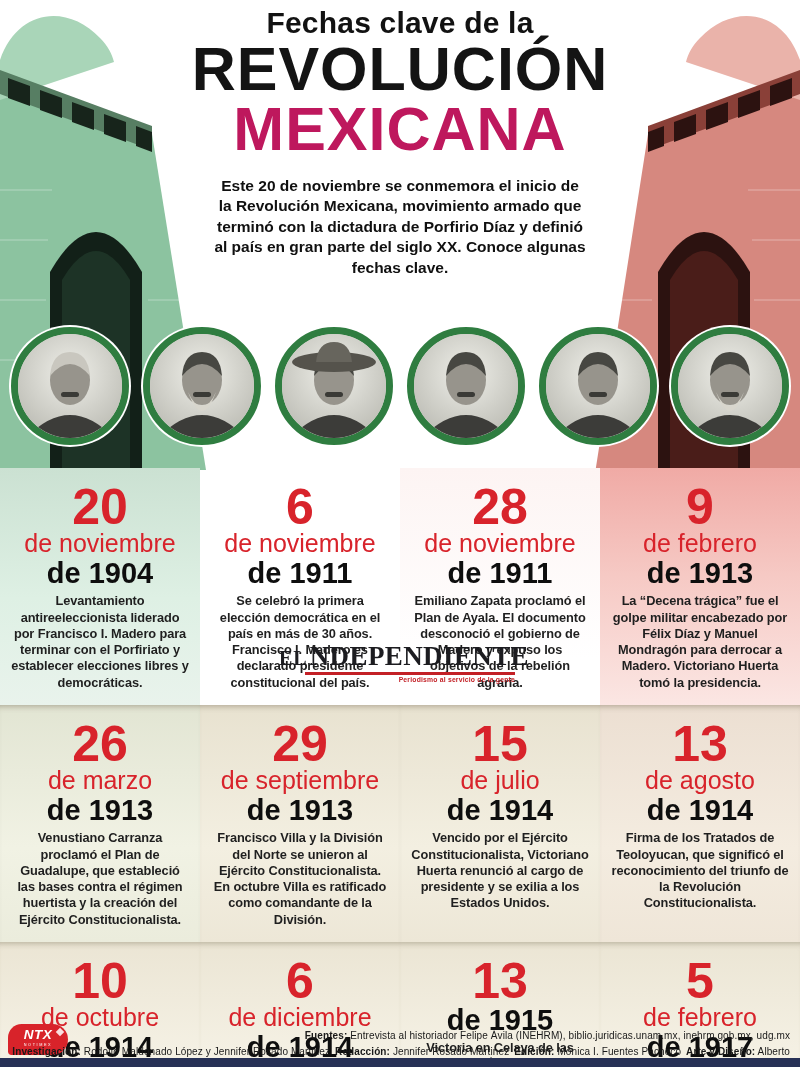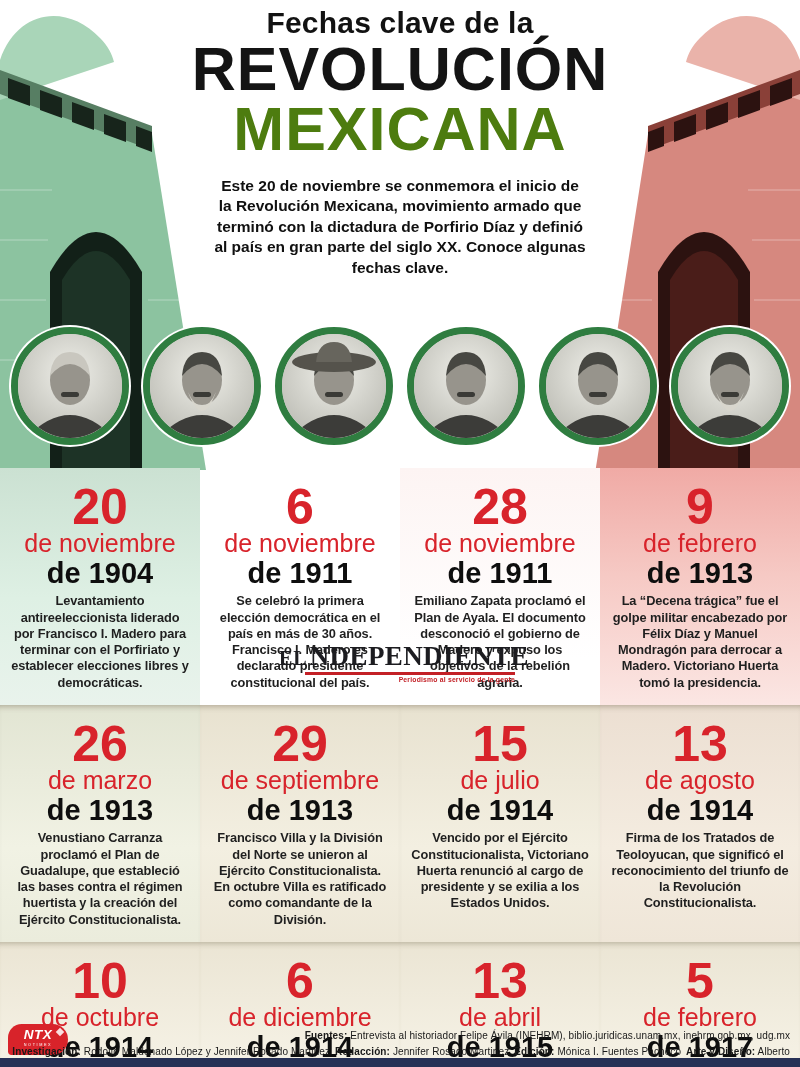--- a/index.html
+++ b/index.html
@@ -10,21 +10,21 @@
   }
   
   .monument { position:absolute; top:0; z-index:1; }
   .monument.left { left:0; }
   .monument.right { right:0; }
 
   
   .header { position:absolute; top:6px; left:0; width:800px; text-align:center; z-index:3; }
   .kicker { font-size:30px; font-weight:700; color:#121212; letter-spacing:0.2px; }
   .title-main { font-size:61px; font-weight:700; color:#141414; line-height:0.98; letter-spacing:1px; }
-  .title-sub  { font-size:61px; font-weight:700; color:#4d7c0f; line-height:0.98; letter-spacing:1px; }
+  .title-sub  { font-size:61px; font-weight:700; color:#be185d; line-height:0.98; letter-spacing:1px; }
   .intro {
     margin:16px auto 0; width:372px;
     font-size:15.5px; font-weight:700; color:#101010; line-height:1.33;
   }
 
   
   .portraits { position:absolute; top:327px; left:11px; width:778px; display:flex; justify-content:space-between; z-index:4; }
   .portrait {
     width:104px; height:104px; border-radius:50%;
     border:7px solid #2f7d40; box-shadow:0 0 0 2px #ffffff;
@@ -332,21 +332,20 @@
 
   <div class="cell r2 c1">
     <div class="day">6</div>
     <div class="month">de diciembre</div>
     <div class="year">de 1914</div>
     <div class="desc">Las tropas del Ejército Libertador del Sur y la División del Norte desfilaron por la Ciudad de México que defendían al presidente Eulalio González.</div>
   </div>
 
   <div class="cell r2 c2">
     <div class="day">13</div>
-    <div class="month">de abril</div>
     <div class="year">de 1915</div>
     <div class="desc">Victoria en Celaya de las fuerzas de Álvaro Obregón sobre las de Francisco Villa, lo que representó el triunfo del grupo sonorense en la Revolución Mexicana.</div>
   </div>
 
   <div class="cell r2 c3">
     <div class="day">5</div>
     <div class="month">de febrero</div>
     <div class="year">de 1917</div>
     <div class="desc">Proclamación de la nueva Constitución Política de los Estados Unidos Mexicanos, entonces la más adelantada del mundo al incorporar las demandas sociales.</div>
   </div>

